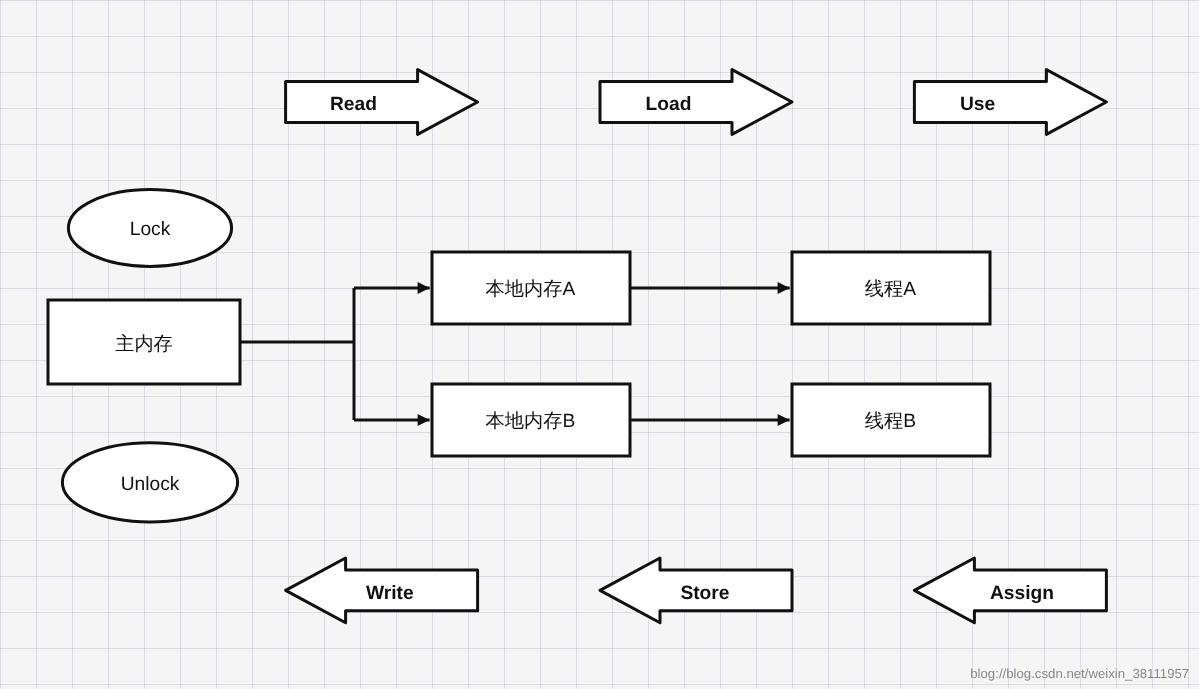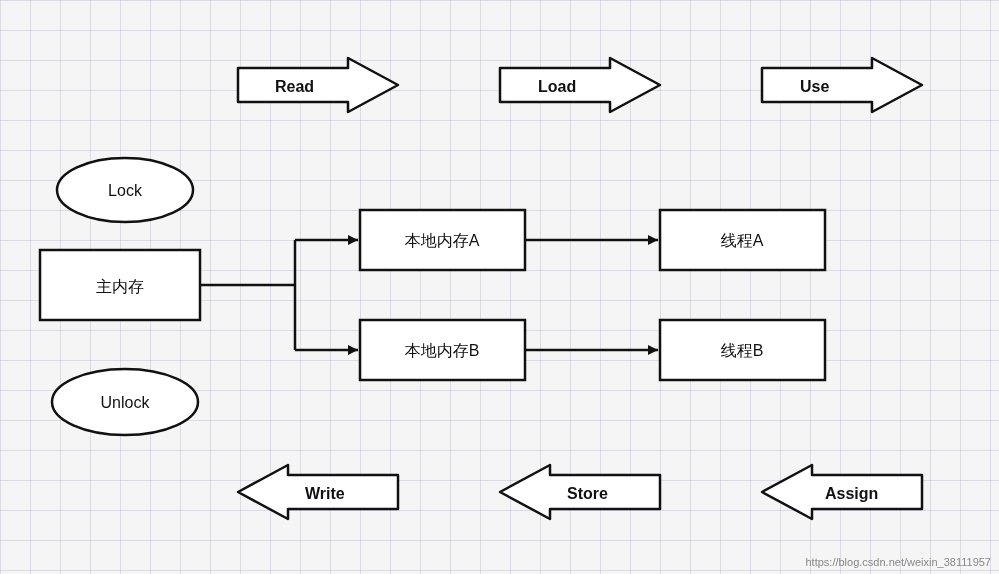--- a/index.html
+++ b/index.html
@@ -131,15 +131,15 @@
     <polygon points="358,350 348,345 348,355" fill="#111"></polygon>
 
     <line x1="525" y1="240" x2="658" y2="240" stroke="#111" stroke-width="2.5"></line>
     <polygon points="658,240 648,235 648,245" fill="#111"></polygon>
 
     <line x1="525" y1="350" x2="658" y2="350" stroke="#111" stroke-width="2.5"></line>
     <polygon points="658,350 648,345 648,355" fill="#111"></polygon>
 
   </svg>
 
-  <div class="watermark">https://blog.csdn.net/weixin_38111957</div>
+  <div class="watermark">blog://blog.csdn.net/weixin_38111957</div>
 
 </div>
 
 </body></html>

